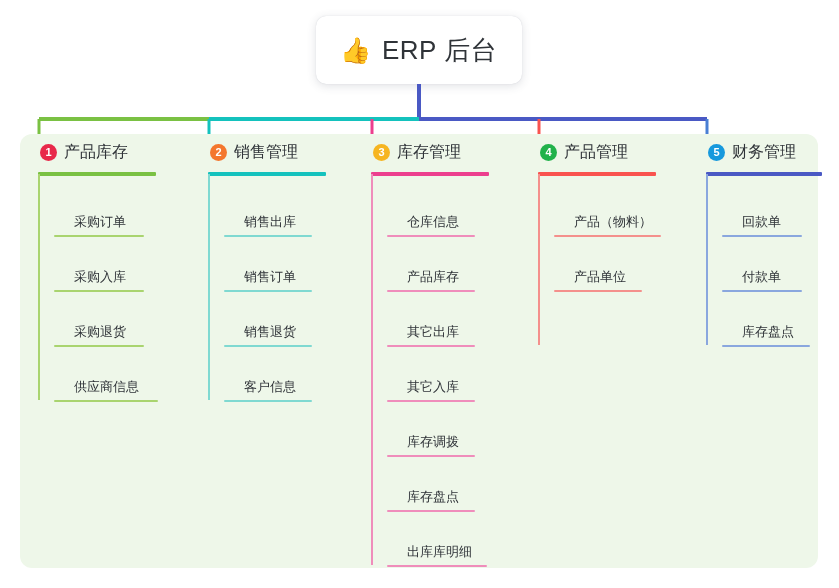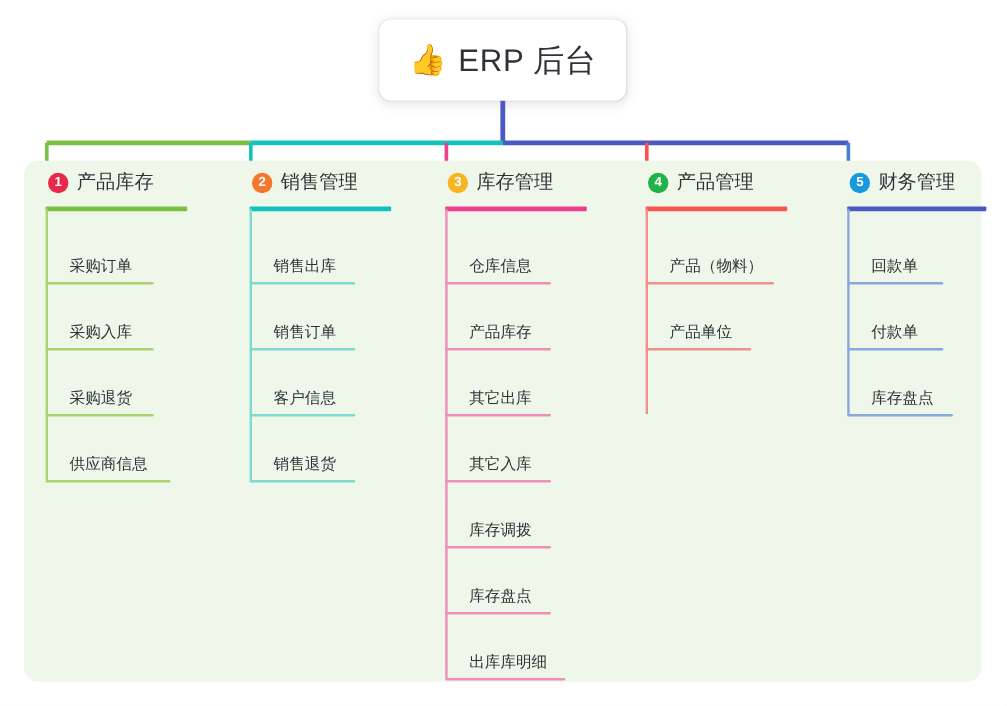--- a/index.html
+++ b/index.html
@@ -122,20 +122,21 @@
   }
 
   .leaves {
     position: relative;
     padding-top: 8px;
   }
   .leaf {
     position: relative;
     padding-left: 0;
     height: 55px;
+    margin-left: 16px;
   }
   .leaf-label {
     font-size: 13px;
     color: #2f3338;
     white-space: nowrap;
     position: absolute;
     left: 20px;
     bottom: 8px;
   }
   .leaf-rule {
@@ -207,27 +208,27 @@
         <div class="leaves">
           <div class="leaf">
             <span class="leaf-label">销售出库</span>
             <div class="leaf-rule" style="background: rgb(127, 217, 209); width: 88px;"></div>
           </div>
           <div class="leaf">
             <span class="leaf-label">销售订单</span>
             <div class="leaf-rule" style="background: rgb(127, 217, 209); width: 88px;"></div>
           </div>
           <div class="leaf">
+            <span class="leaf-label">销售退货</span>
+            <div class="leaf-rule" style="background: rgb(127, 217, 209); width: 88px;"></div>
+          </div>
+          <div class="leaf">
             <span class="leaf-label">客户信息</span>
             <div class="leaf-rule" style="background: rgb(127, 217, 209); width: 88px;"></div>
           </div>
-          <div class="leaf">
-            <span class="leaf-label">销售退货</span>
-            <div class="leaf-rule" style="background: rgb(127, 217, 209); width: 88px;"></div>
-          </div>
         </div>
       </div>
       <div class="column" style="width: 167px;">
         <div class="col-head">
           <span class="badge" style="background: rgb(246, 181, 33);">3</span>
           <span class="col-title">库存管理</span>
         </div>
         <div class="head-rule" style="background: rgb(236, 63, 142); width: 118px;"></div>
         <div class="spine" style="background: rgb(239, 141, 187); height: 391px;"></div>
         <div class="leaves">

